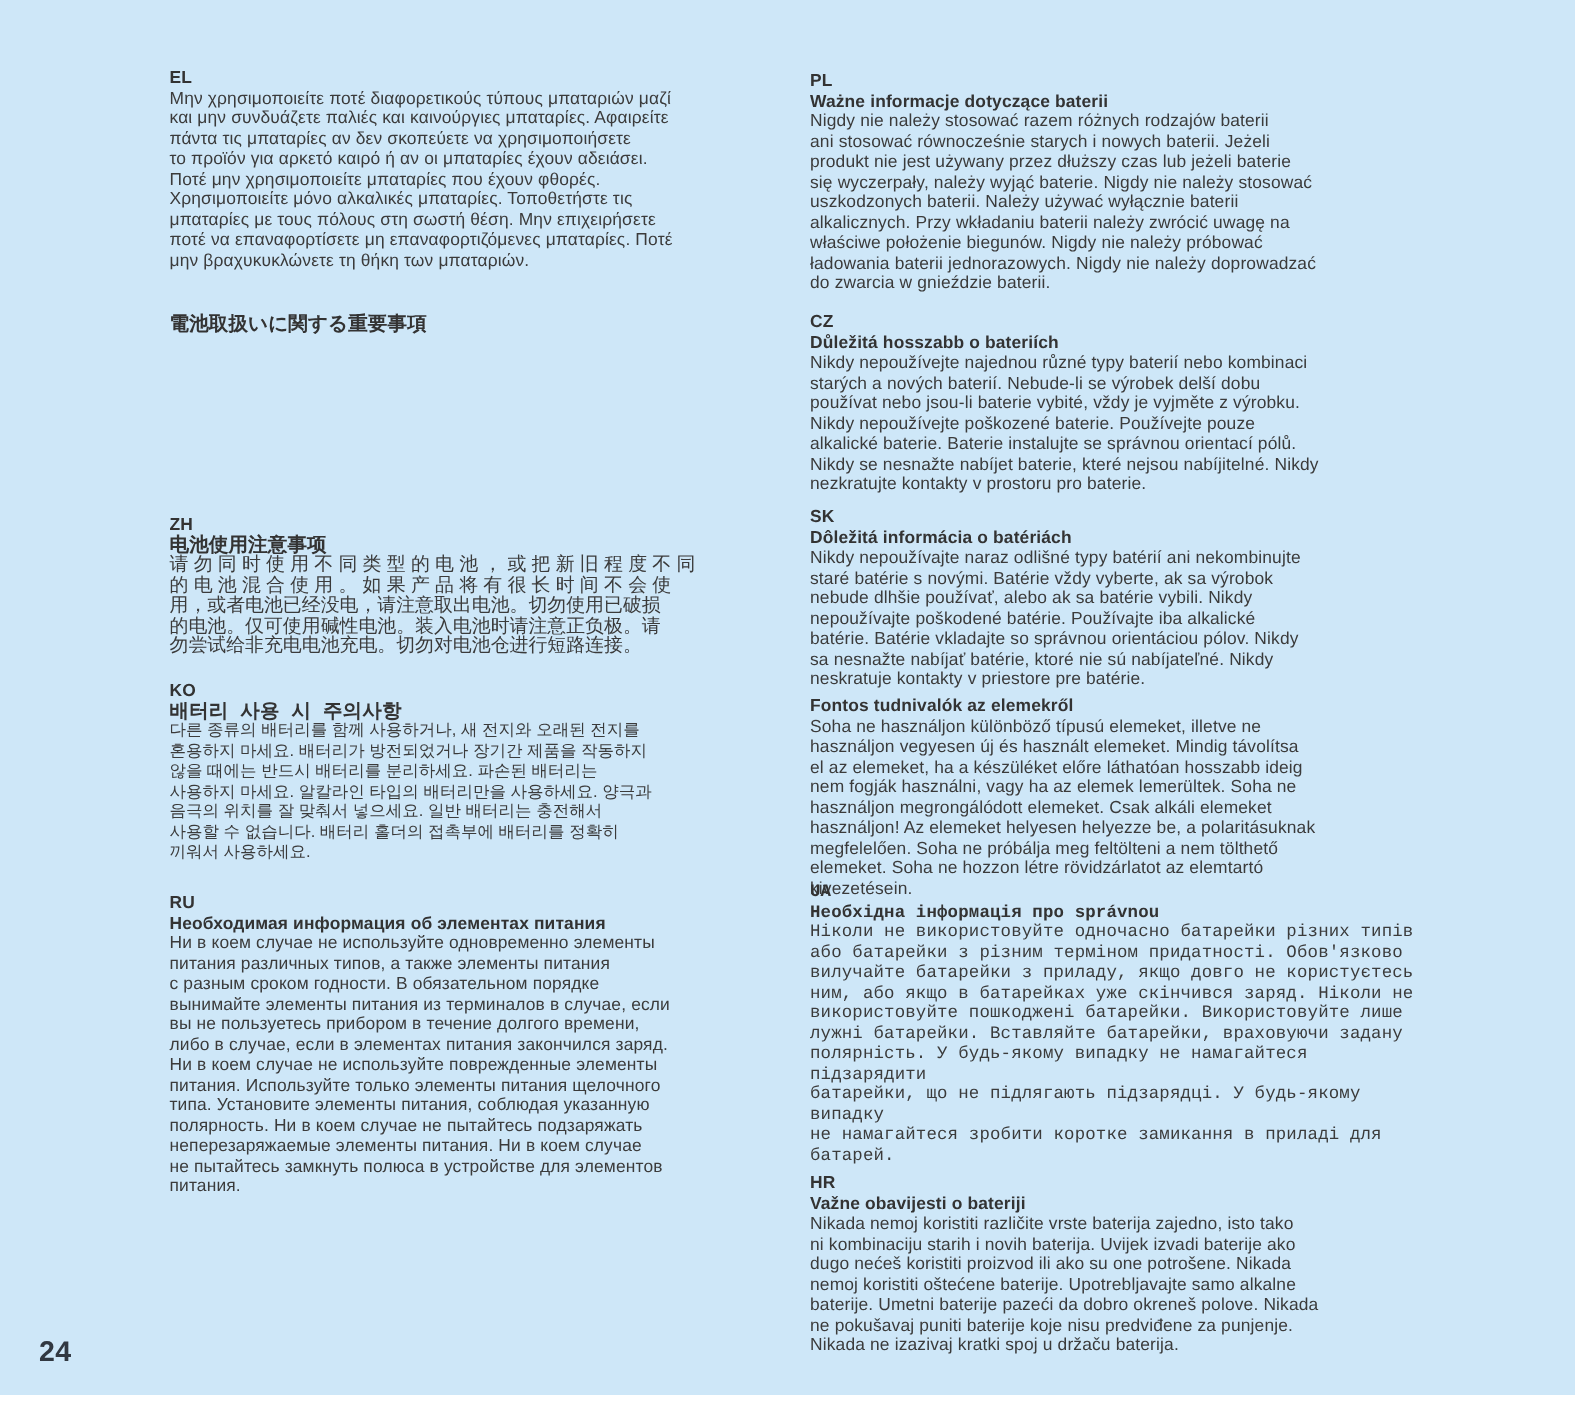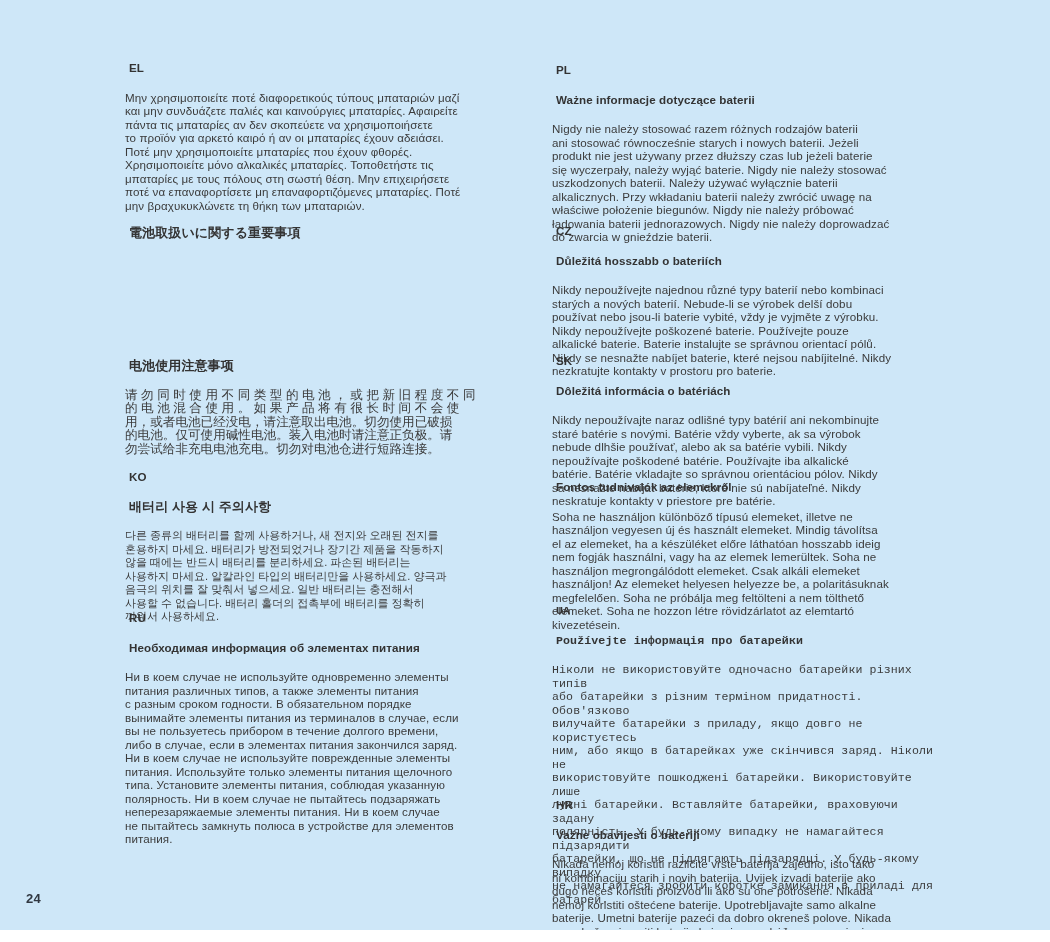--- a/index.html
+++ b/index.html
@@ -34,39 +34,39 @@
   .r0 { top: 47px; }
   .r1 { top: 208px; }
   .r2 { top: 338px; }
   .r3 { top: 464px; }
   .r4 { top: 588px; font-family: Liberation Mono, monospace; }
   .r5 { top: 782px; }
   .code, .title {
     font-weight: 700;
     font-size: 11.6px;
     line-height: 13.5px;
-    margin: 16px;
+    margin: 0;
     color: #333333;
     letter-spacing: 0.1px;
   }
   .body {
     font-size: 11.6px;
     line-height: 13.5px;
-    margin: 12px;
+    margin: 0;
     white-space: pre-line;
     letter-spacing: 0.1px;
   }
-  .cjk .title { font-size: 13px; }
+  .cjk .title { font-size: 13px; font-family: Liberation Mono, monospace; }
   .cjk .body  { font-size: 12.6px; letter-spacing: 0; }
   .ko .body   { font-size: 11px; }
   .page-number {
     position: absolute;
     left: 26px;
     top: 891px;
-    font-size: 13px;
+    font-size: 19px;
     font-weight: 700;
     color: #313841;
     letter-spacing: 0.3px;
   }
   .bottom-strip {
     position: absolute;
     left: 0;
     right: 0;
     bottom: 0;
     height: 12px;
@@ -89,20 +89,21 @@
 μπαταρίες με τους πόλους στη σωστή θέση. Μην επιχειρήσετε
 ποτέ να επαναφορτίσετε μη επαναφορτιζόμενες μπαταρίες. Ποτέ
 μην βραχυκυκλώνετε τη θήκη των μπαταριών.</p>
   </section>
 
   <section class="sec l1 cjk">
     <h2 class="title">電池取扱いに関する重要事項</h2>
   </section>
 
   <section class="sec l2 cjk">
+    <div class="code">ZH</div>
     <h2 class="title">电池使用注意事项</h2>
     <p class="body">请 勿 同 时 使 用 不 同 类 型 的 电 池 ， 或 把 新 旧 程 度 不 同
 的 电 池 混 合 使 用 。 如 果 产 品 将 有 很 长 时 间 不 会 使
 用，或者电池已经没电，请注意取出电池。切勿使用已破损
 的电池。仅可使用碱性电池。装入电池时请注意正负极。请
 勿尝试给非充电电池充电。切勿对电池仓进行短路连接。</p>
   </section>
 
   <section class="sec l3 cjk ko">
     <div class="code">KO</div>
@@ -184,21 +185,21 @@
 nem fogják használni, vagy ha az elemek lemerültek. Soha ne
 használjon megrongálódott elemeket. Csak alkáli elemeket
 használjon! Az elemeket helyesen helyezze be, a polaritásuknak
 megfelelően. Soha ne próbálja meg feltölteni a nem tölthető
 elemeket. Soha ne hozzon létre rövidzárlatot az elemtartó
 kivezetésein.</p>
   </section>
 
   <section class="sec r4">
     <div class="code">UA</div>
-    <h2 class="title">Používejte інформація про батарейки</h2>
+    <h2 class="title">Необхідна інформація про správnou</h2>
     <p class="body">Ніколи не використовуйте одночасно батарейки різних типів
 або батарейки з різним терміном придатності. Обов'язково
 вилучайте батарейки з приладу, якщо довго не користуєтесь
 ним, або якщо в батарейках уже скінчився заряд. Ніколи не
 використовуйте пошкоджені батарейки. Використовуйте лише
 лужні батарейки. Вставляйте батарейки, враховуючи задану
 полярність. У будь-якому випадку не намагайтеся підзарядити
 батарейки, що не підлягають підзарядці. У будь-якому випадку
 не намагайтеся зробити коротке замикання в приладі для
 батарей.</p>

